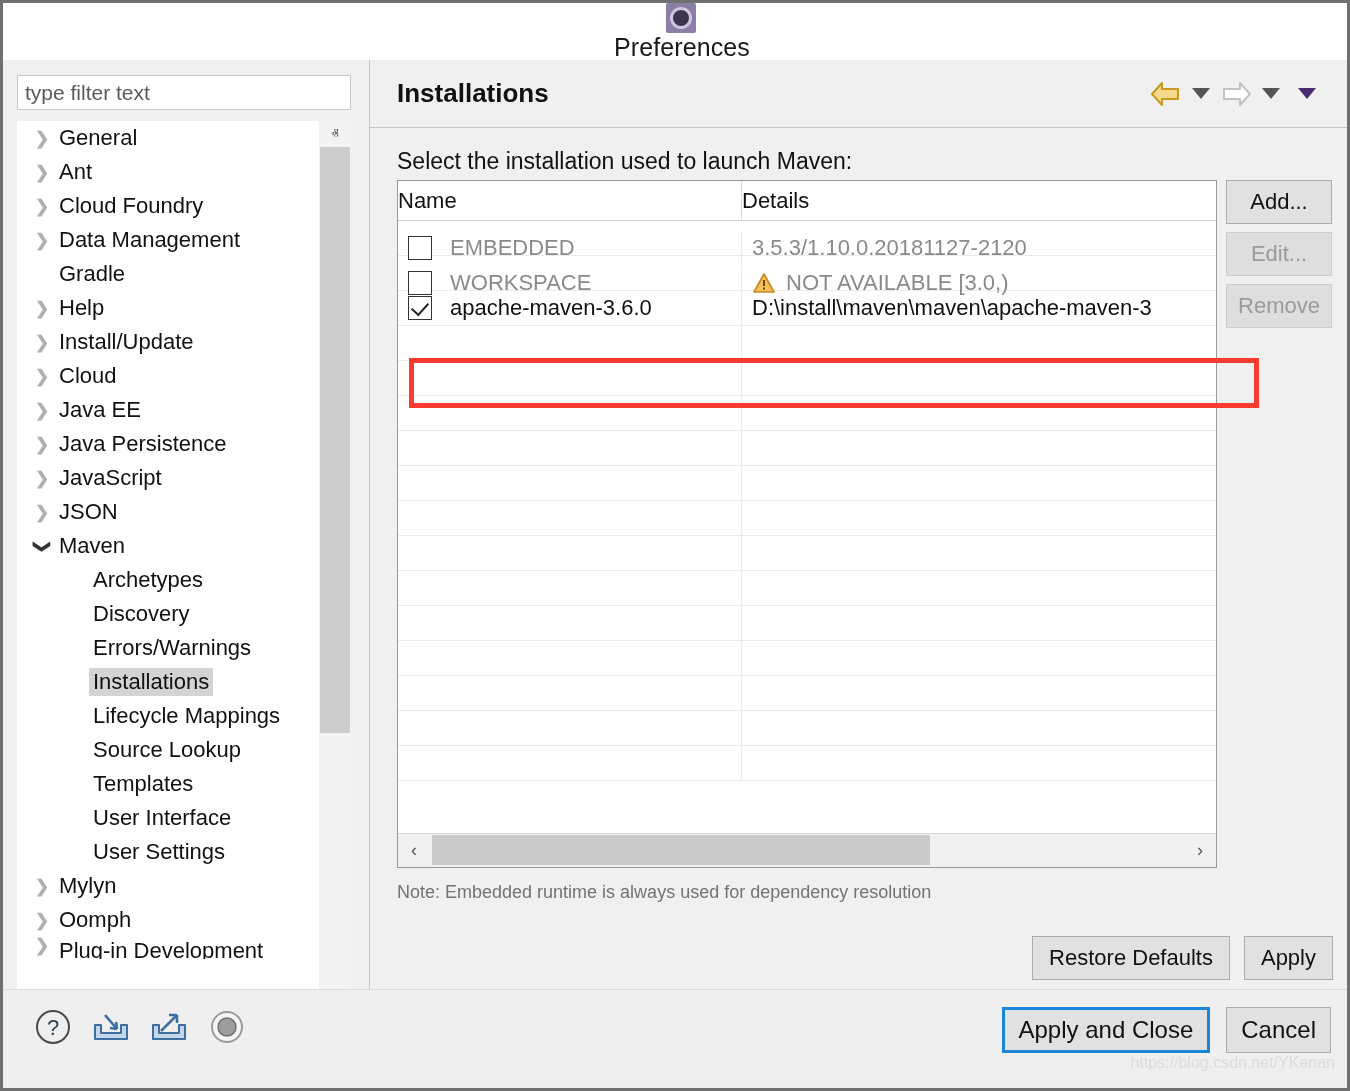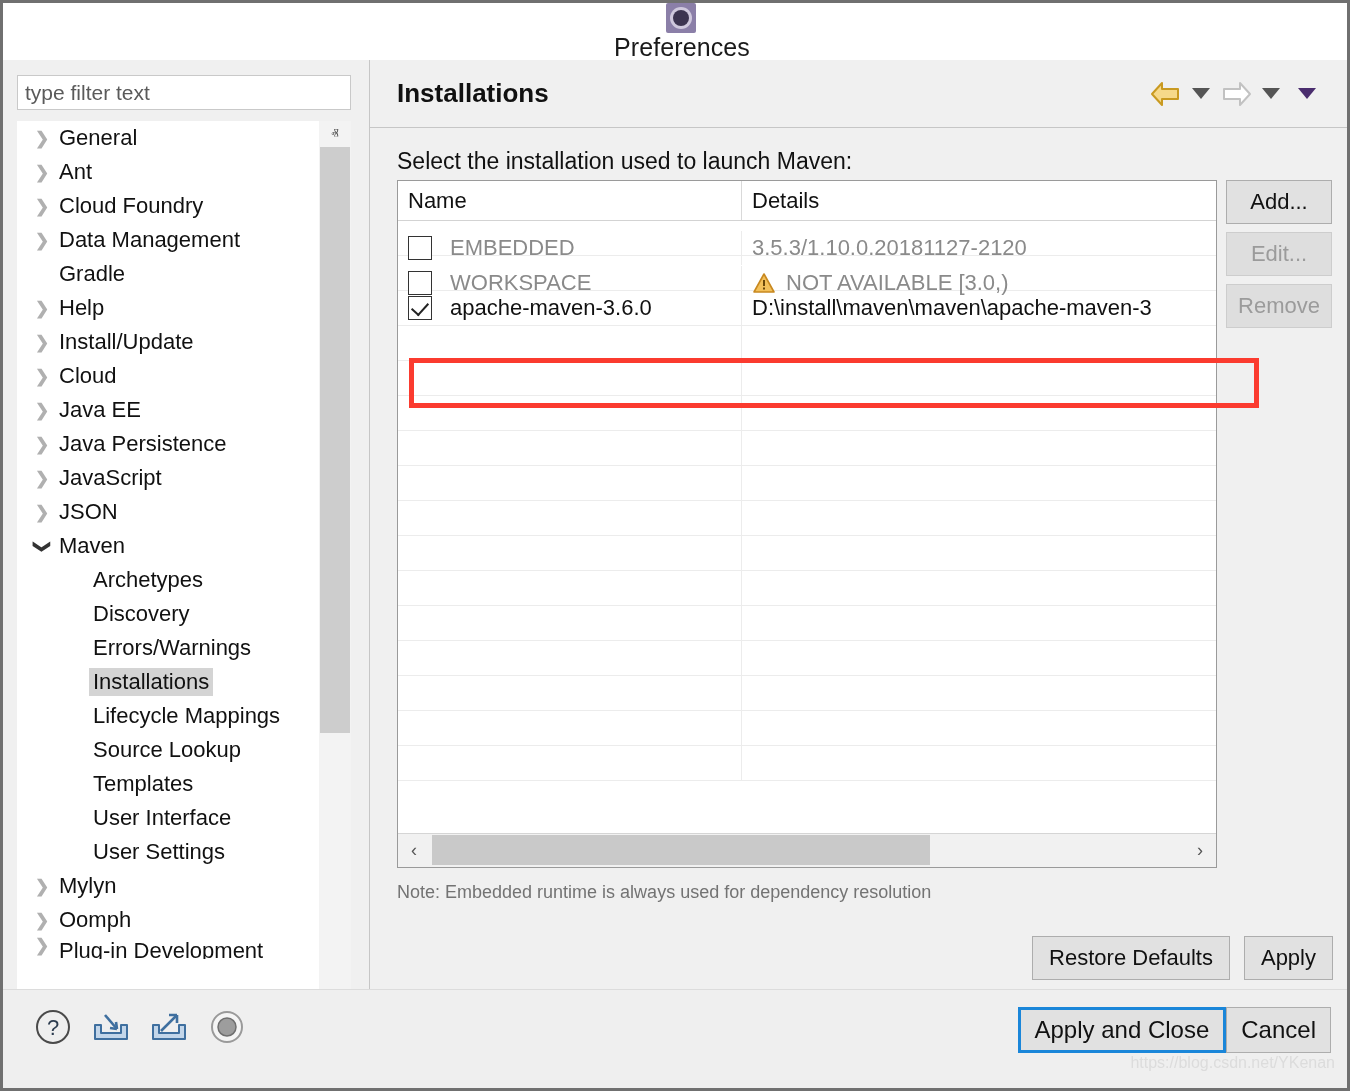--- a/index.html
+++ b/index.html
@@ -171,21 +171,20 @@
     border: 1px solid #9a9a9a;
   }
   .tbl-head {
     display: flex; height: 40px;
     border-bottom: 1px solid #d3d3d3;
     background: #fff;
   }
   .tbl-head .th {
     font-size: 22px; color: #111;
     display: flex; align-items: center;
-    padding-left: 10px;
   }
   .th-name { width: 344px; border-right: 1px solid #d9d9d9; }
   .th-details { flex: 1; }
 
   .tbl-row {
     display: flex; height: 35px;
     border-bottom: 1px solid #ececec;
     align-items: center;
   }
   .tbl-row .c-name {
@@ -290,21 +289,21 @@
     background: #efefef;
     border-top: 1px solid #dcdcdc;
   }
   .footer-icons {
     position: absolute; left: 28px; top: 15px;
     display: flex; align-items: center; gap: 14px;
   }
   .footer-icons .fi { width: 44px; height: 44px; display: flex; align-items: center; justify-content: center; }
   .footer-btns {
     position: absolute; right: 16px; top: 17px;
-    display: flex; gap: 0;
+    display: flex; gap: 16px;
   }
   .footer-btns .btn { height: 46px; padding: 0 14px; font-size: 24px; }
   .btn.focus {
     border: 3px solid #1a86d9;
     background: #e1e1e1;
   }
   .watermark {
     position: absolute; right: 12px; bottom: 16px;
     font-size: 16px; color: #dcdcdc;
     white-space: nowrap;

